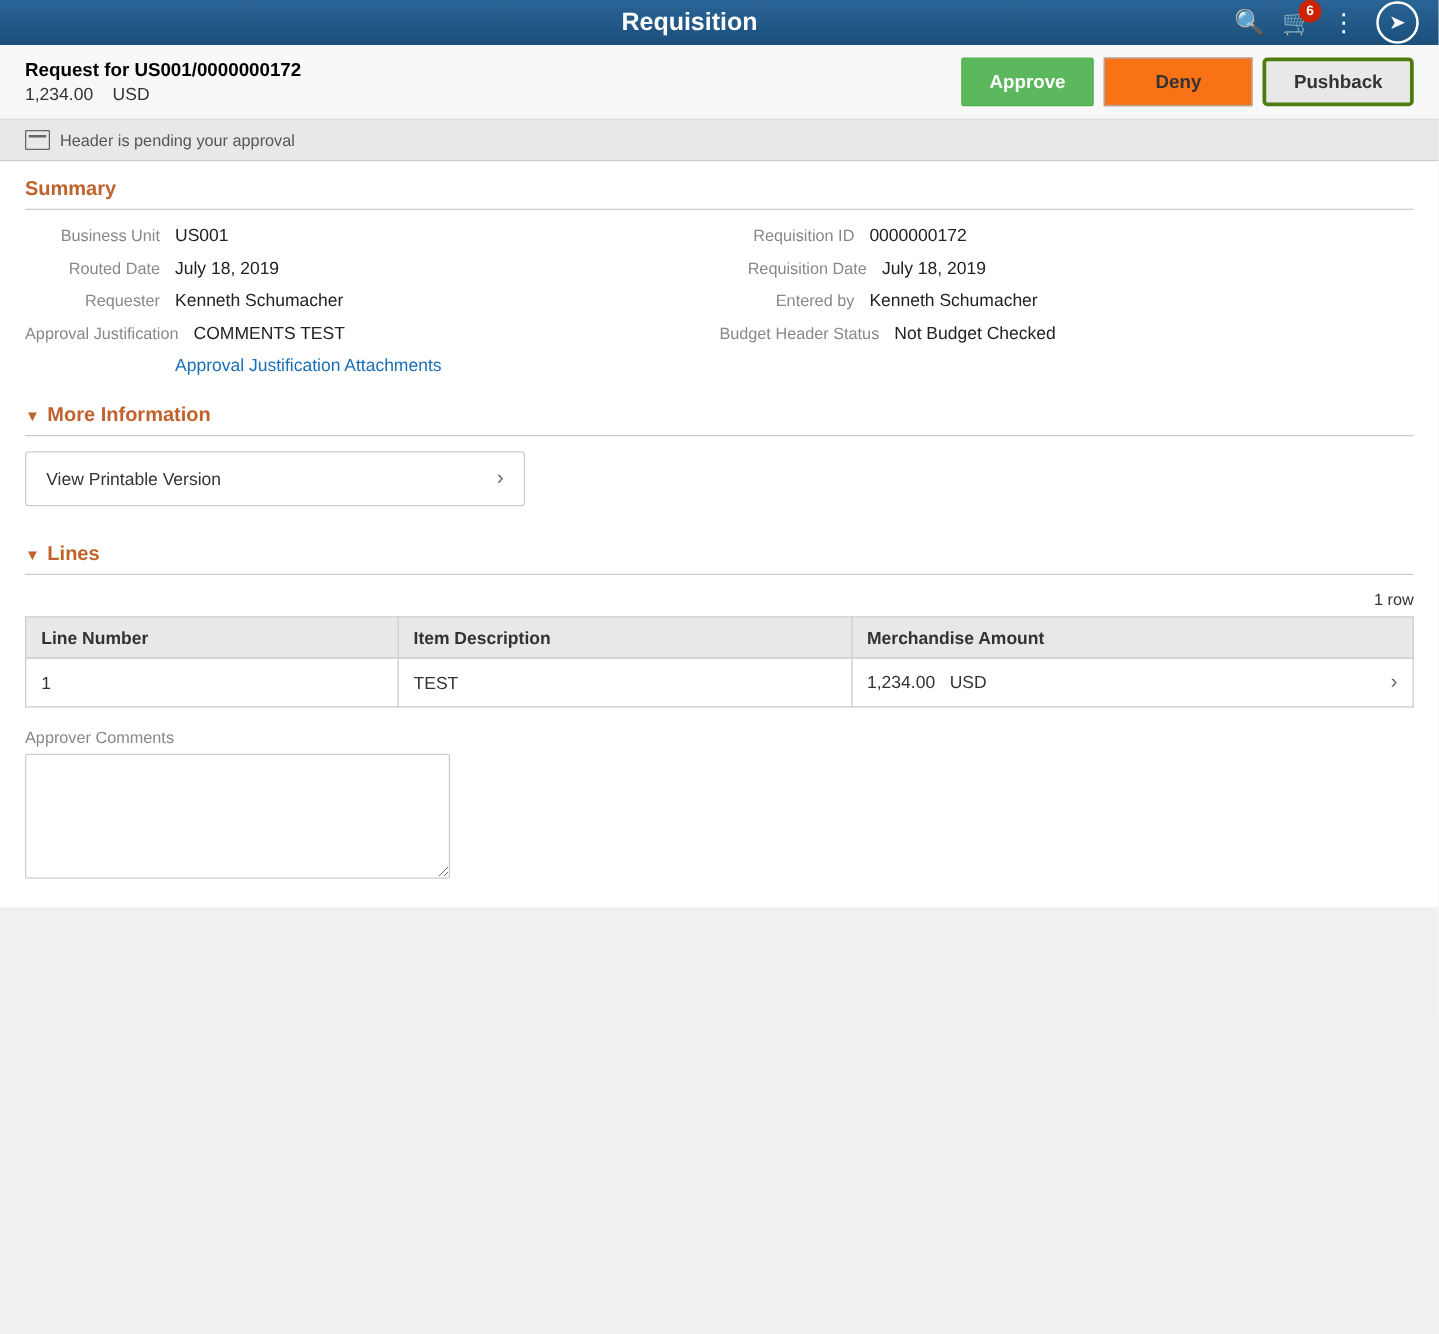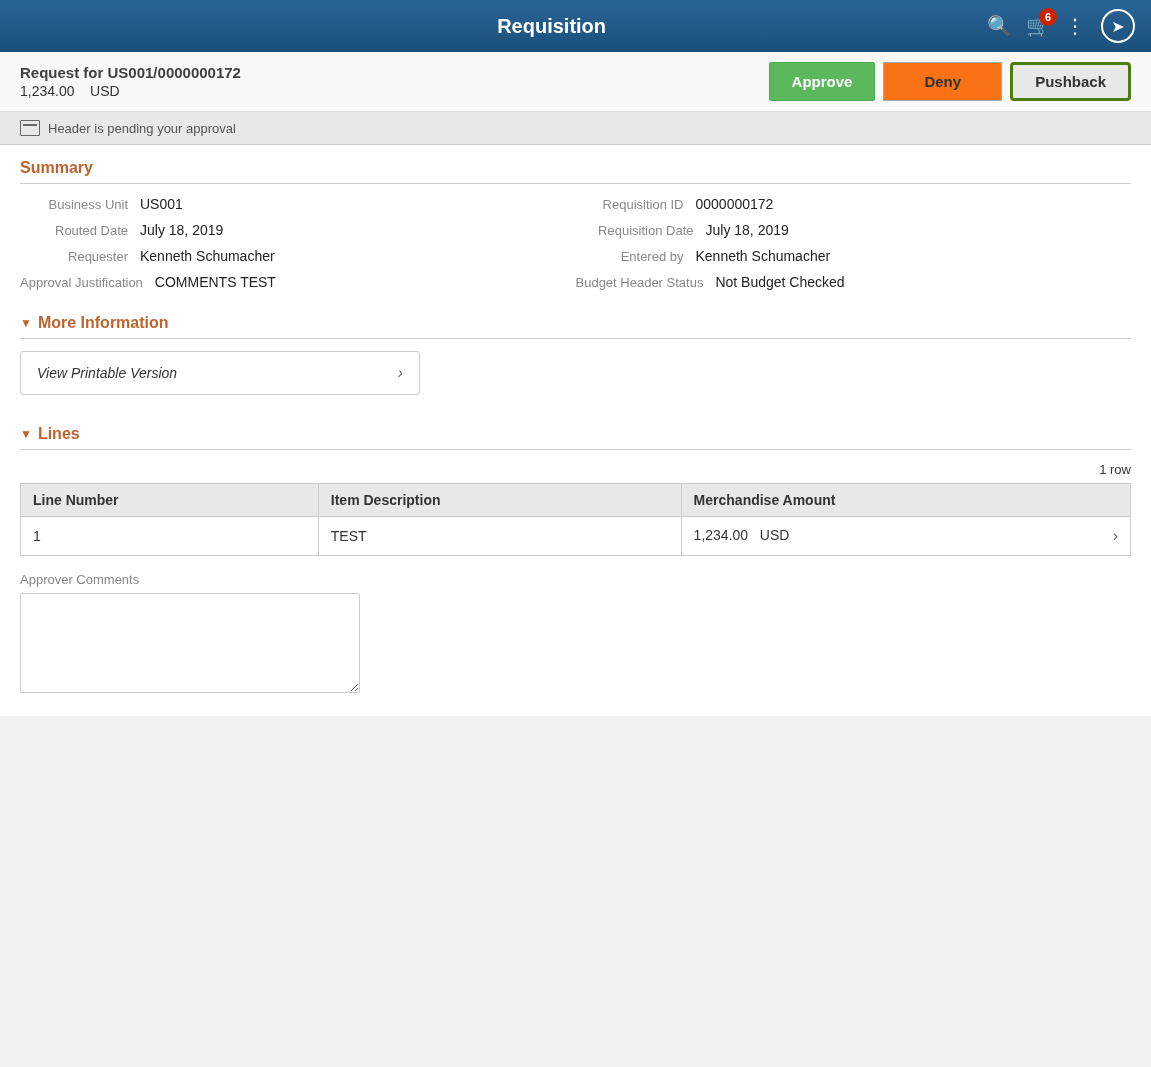--- a/index.html
+++ b/index.html
@@ -6,21 +6,21 @@
     body { font-family: Arial, sans-serif; font-size: 14px; background: #f0f0f0; color: #333; }
 
     
     .top-header {
       background: linear-gradient(to bottom, #2a6496, #1a4f7a);
       color: white;
       display: flex;
       align-items: center;
       justify-content: space-between;
       padding: 0 16px;
-      height: 52px;
+      height: 36px;
     }
     .top-header-title {
       font-size: 20px;
       font-weight: bold;
       flex: 1;
       text-align: center;
     }
     .top-header-icons {
       display: flex;
       align-items: center;
@@ -67,21 +67,21 @@
       padding: 10px 20px;
       display: flex;
       align-items: center;
       justify-content: space-between;
       border-bottom: 1px solid #ddd;
     }
     .sub-header-left {}
     .request-title {
       font-weight: bold;
       font-size: 15px;
-      color: #404040;
+      color: #000000;
     }
     .request-amount {
       font-size: 14px;
       color: #333;
       margin-top: 2px;
     }
     .sub-header-actions {
       display: flex;
       gap: 8px;
     }
@@ -208,21 +208,20 @@
       border: 1px solid #ccc;
       border-radius: 3px;
       padding: 12px 16px;
       display: flex;
       align-items: center;
       justify-content: space-between;
       max-width: 400px;
       margin-bottom: 16px;
       cursor: pointer;
       background: white;
-      font-style: italic;
     }
     .printable-box-text {
       font-size: 14px;
       color: #333;
     }
     .chevron-right {
       color: #666;
       font-size: 16px;
     }
 
@@ -337,20 +336,24 @@
         <span class="summary-label">Routed Date</span>
         <span class="summary-value">July 18, 2019</span>
       </div>
       <div class="summary-row">
         <span class="summary-label">Requester</span>
         <span class="summary-value">Kenneth Schumacher</span>
       </div>
       <div class="summary-row">
         <span class="summary-label">Approval Justification</span>
         <span class="summary-value">COMMENTS TEST</span>
+      </div>
+      <div class="summary-row">
+        <span class="summary-label"></span>
+        <a class="summary-link">Approval Justification Attachments</a>
       </div>
     </div>
 
     <div class="summary-col">
       <div class="summary-row">
         <span class="summary-label">Requisition ID</span>
         <span class="summary-value">0000000172</span>
       </div>
       <div class="summary-row">
         <span class="summary-label" style="min-width:130px;">Requisition Date</span>

